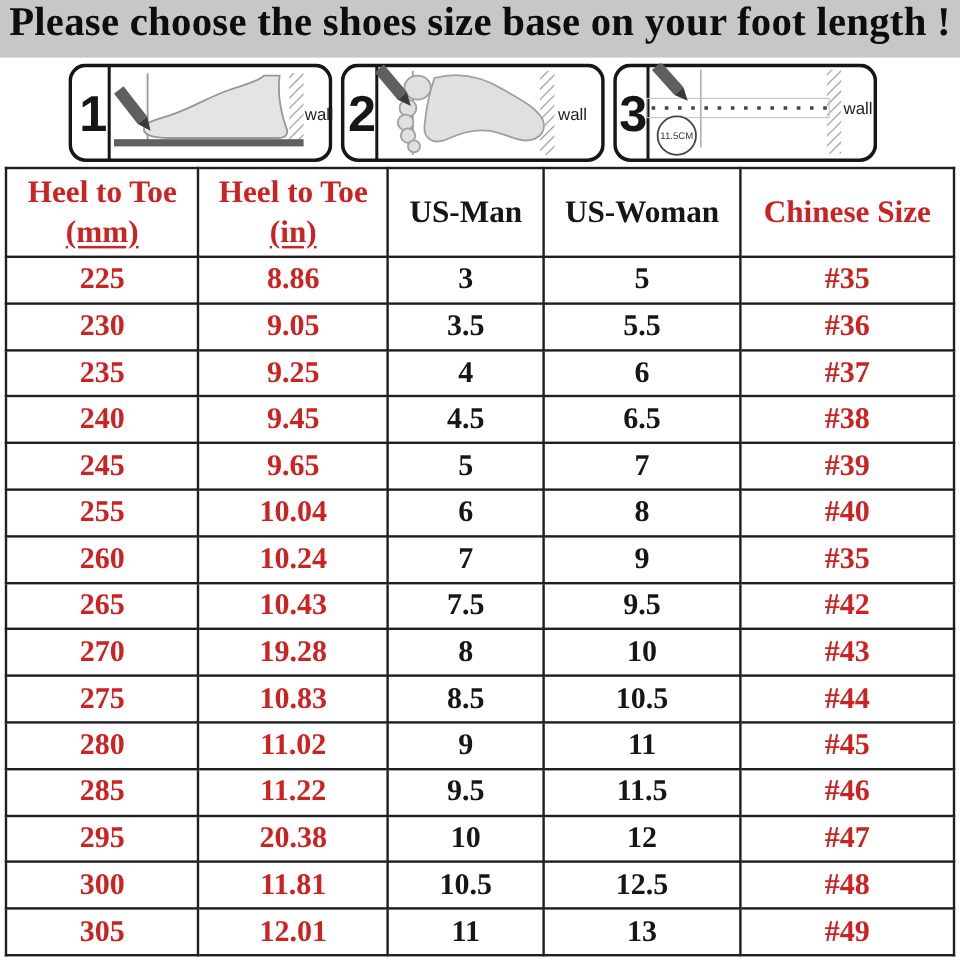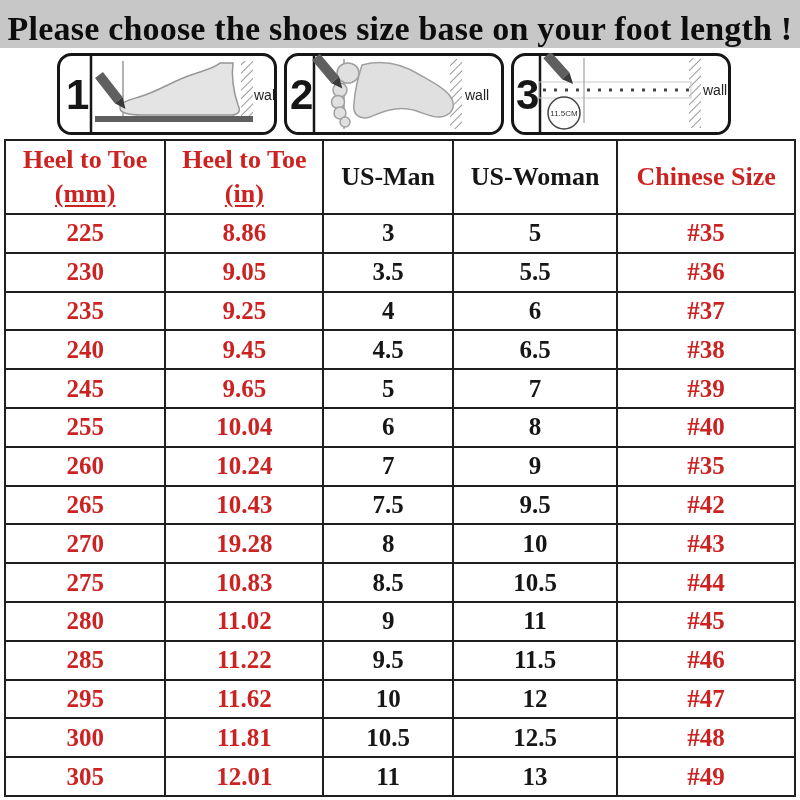--- a/index.html
+++ b/index.html
@@ -3,21 +3,21 @@
 <meta charset="utf-8">
 <style>
   html,body { margin:0; padding:0; background:#ffffff; }
   .page {
     width:800px; height:800px; overflow:hidden; background:#ffffff;
     font-family:"Liberation Serif", serif; position:relative;
   }
   
   .banner {
     width:800px; height:48px; background:#c7c7c7;
-    display:flex; align-items:flex-end; justify-content:center;
+    display:flex; align-items:flex-start; justify-content:center;
   }
   .banner span {
     font-size:34px; font-weight:600; color:#0d0d0d;
     white-space:nowrap; letter-spacing:0.2px;
   }
   
   .steps {
     height:82px; margin:5px 0 4px 0; padding-left:57px;
     display:flex; gap:7px;
   }
@@ -228,21 +228,21 @@
   </tr>
         <tr>
     <td class="red">285</td>
     <td class="red">11.22</td>
     <td>9.5</td>
     <td>11.5</td>
     <td class="red">#46</td>
   </tr>
         <tr>
     <td class="red">295</td>
-    <td class="red">11.62</td>
+    <td class="red">20.38</td>
     <td>10</td>
     <td>12</td>
     <td class="red">#47</td>
   </tr>
         <tr>
     <td class="red">300</td>
     <td class="red">11.81</td>
     <td>10.5</td>
     <td>12.5</td>
     <td class="red">#48</td>

